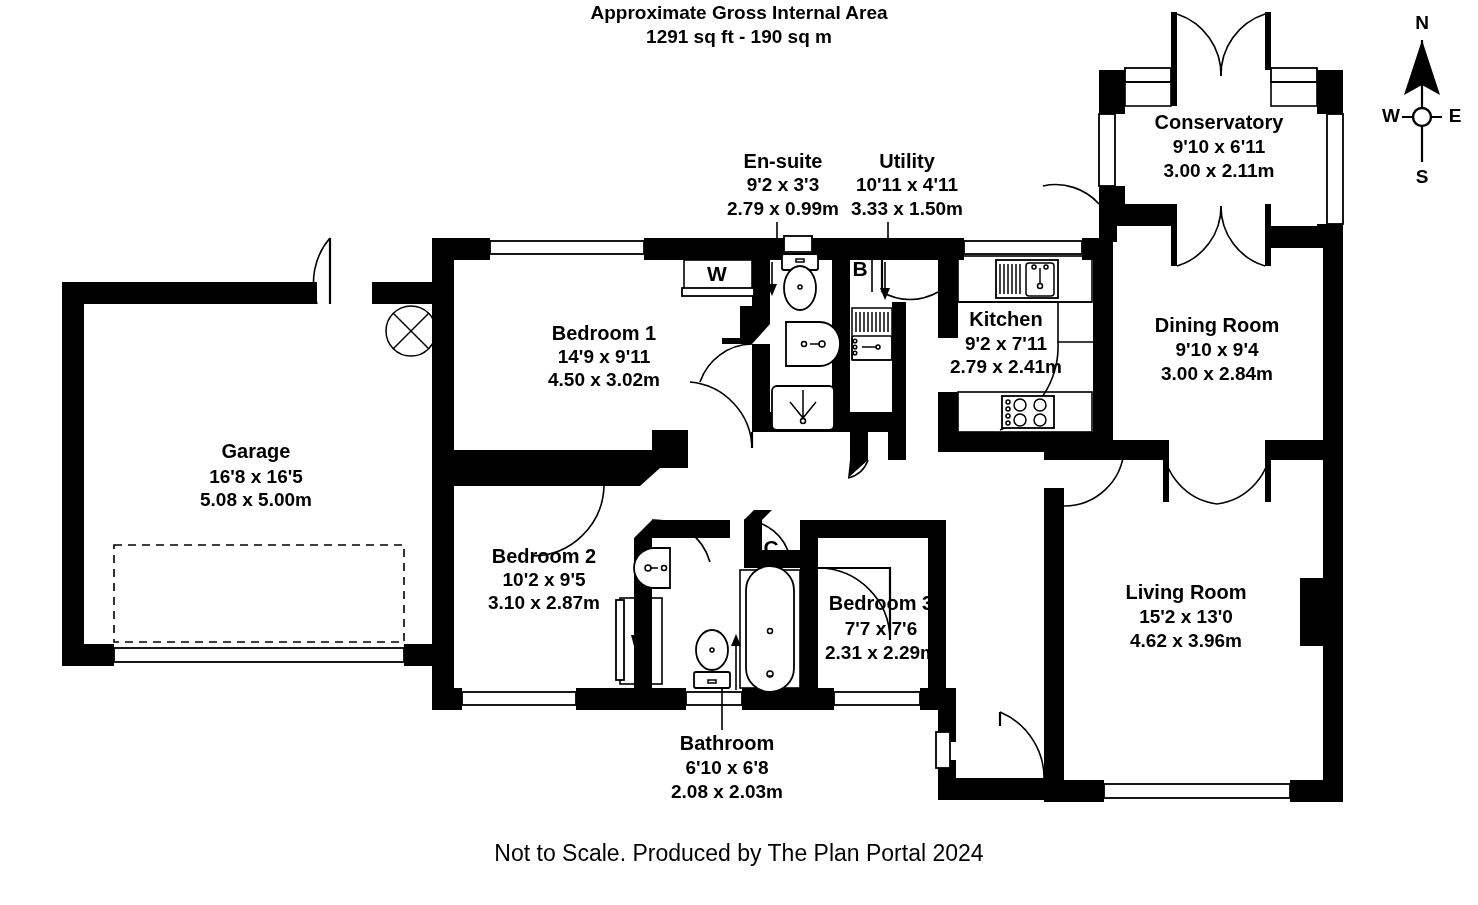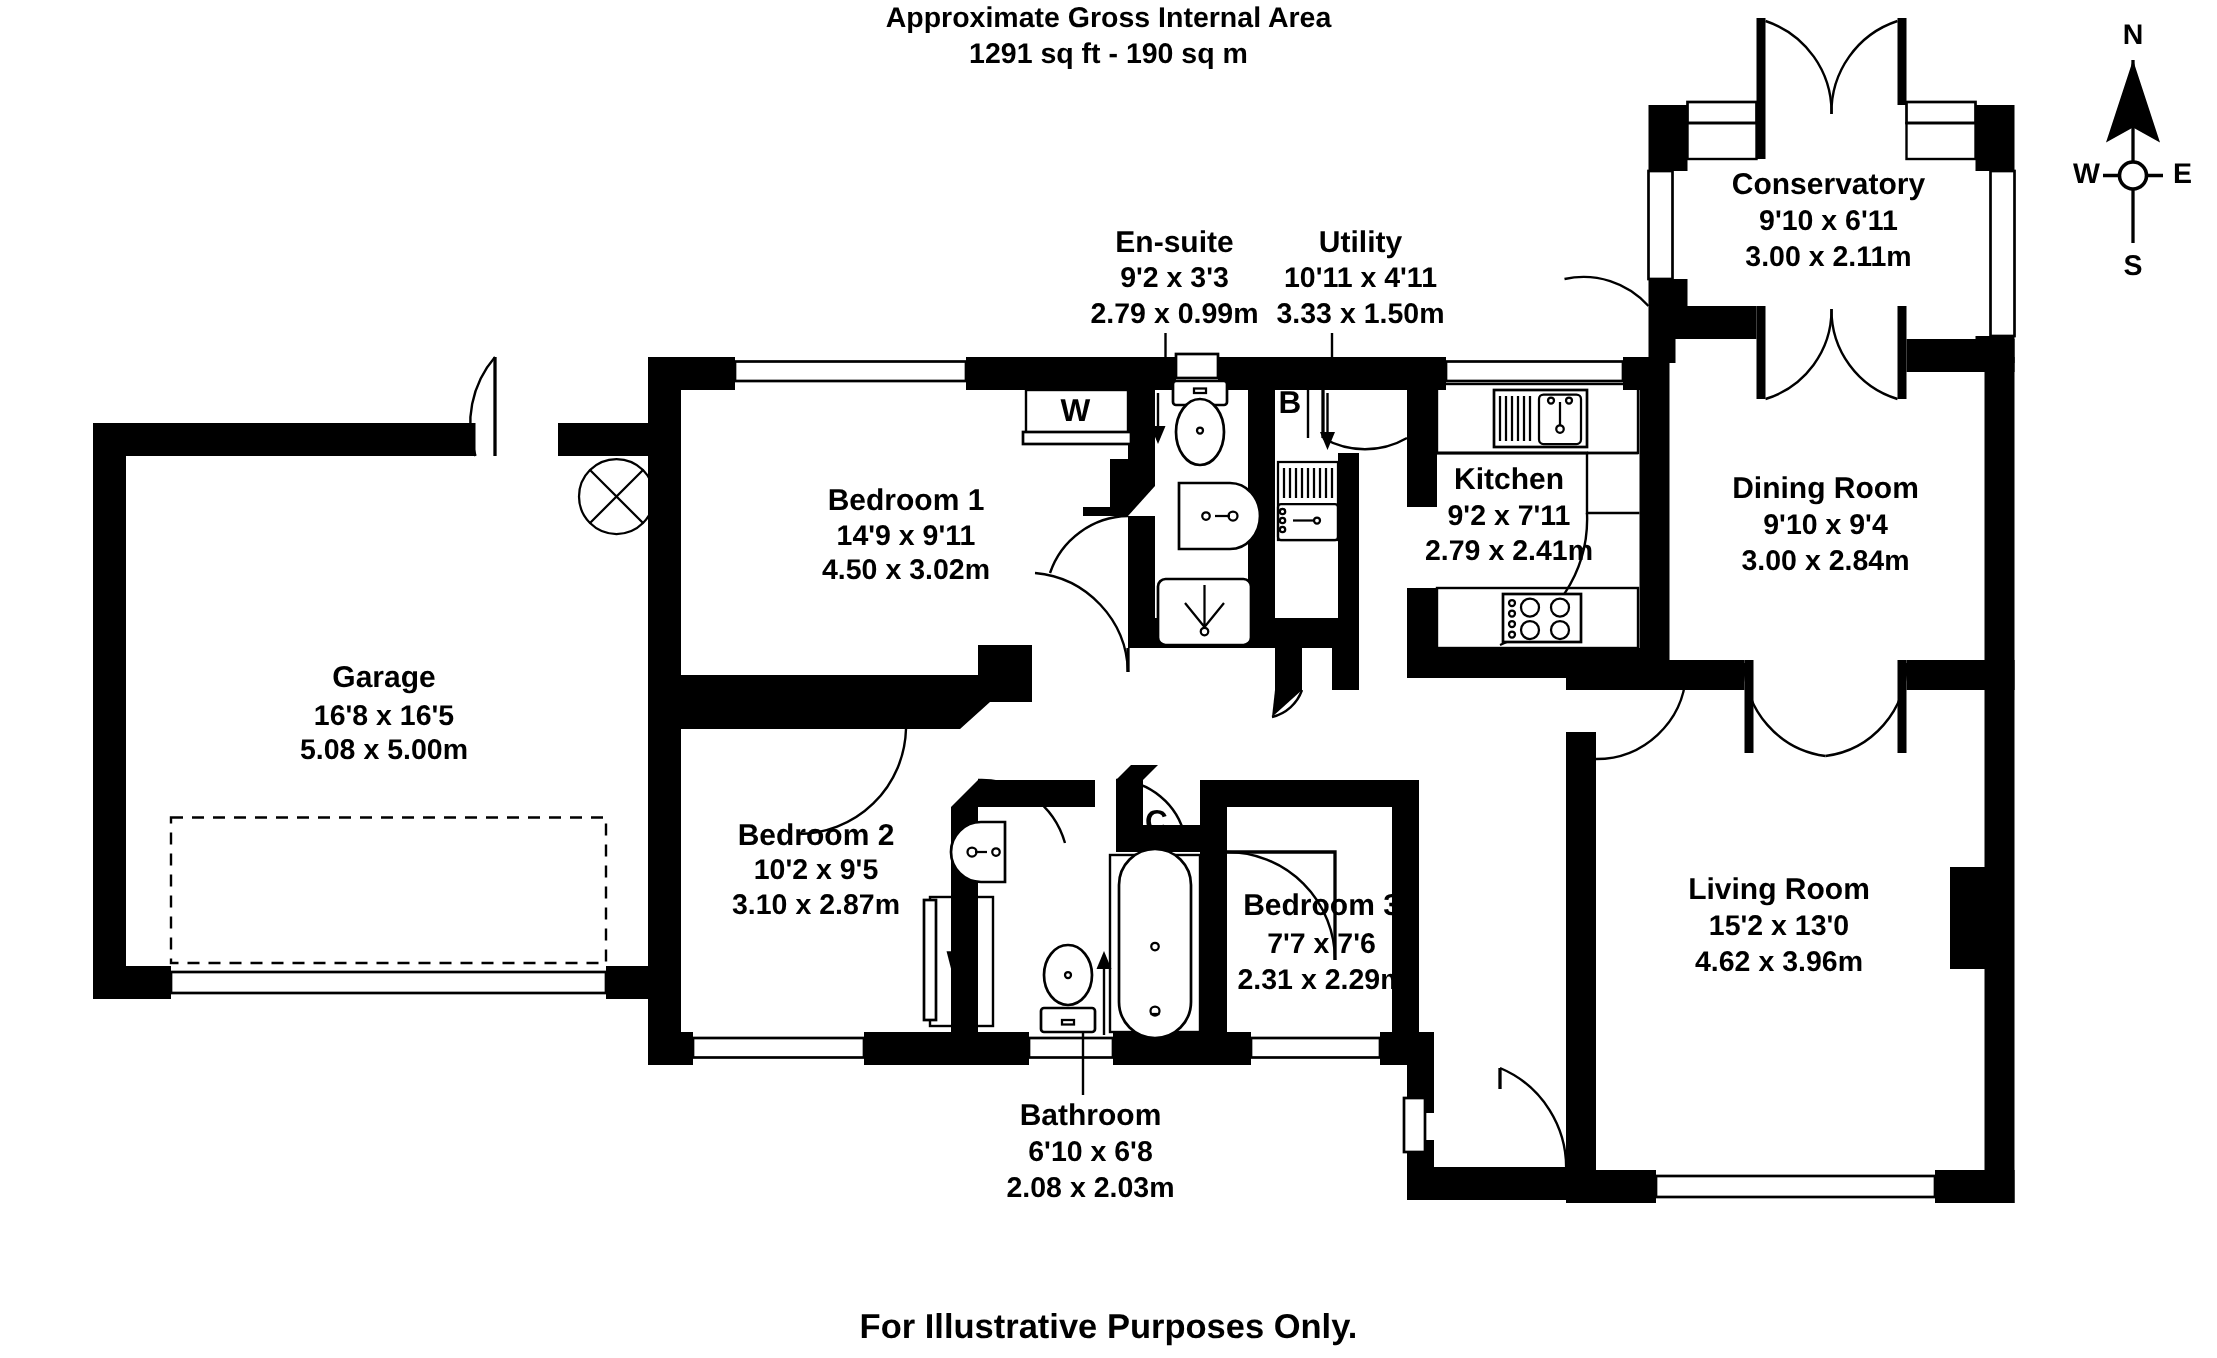--- a/index.html
+++ b/index.html
@@ -495,15 +495,15 @@
 
       <path class="thinline2" d="M 1402 117 L 1442 117"></path>
 
       <path class="wall" d="M 1422 40 L 1440 95 L 1422 85 L 1404 95 Z"></path>
 
       <circle cx="1422" cy="117" r="9" fill="#ffffff" stroke="#000000" stroke-width="2.4"></circle>
     </g>
 
   </svg>
 
-  <div class="footer footer-line2">For Illustrative Purposes Only.</div>
+  <div class="footer footer-line1">Not to Scale. Produced by The Plan Portal 2024</div>
 
 </div>
 
 </body></html>

